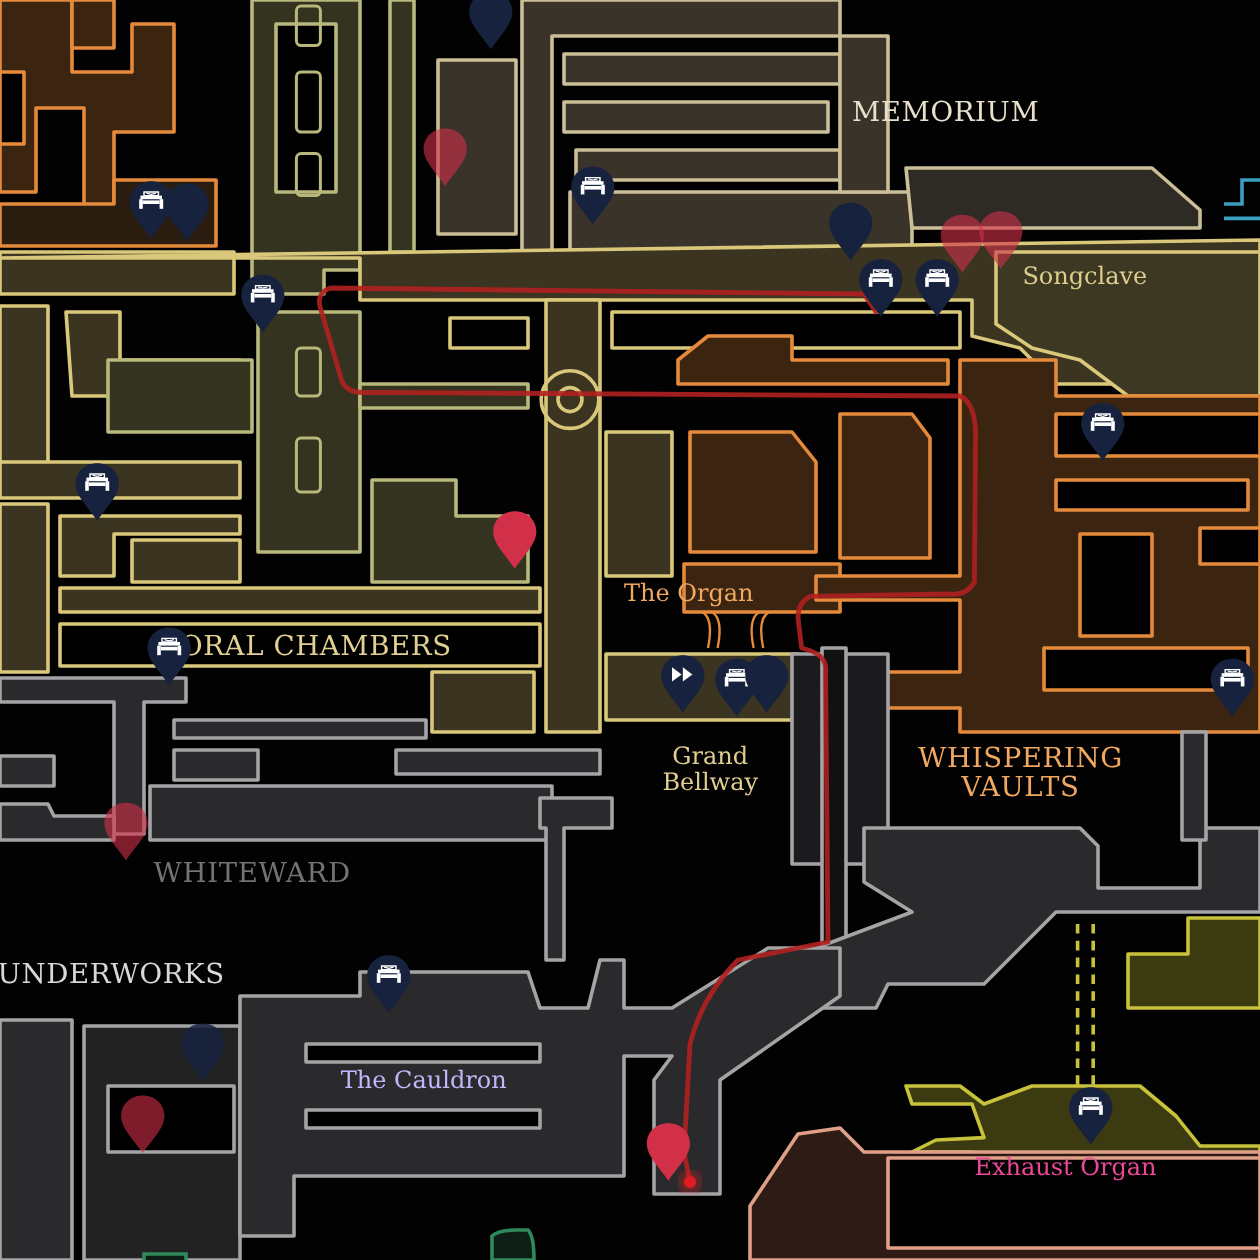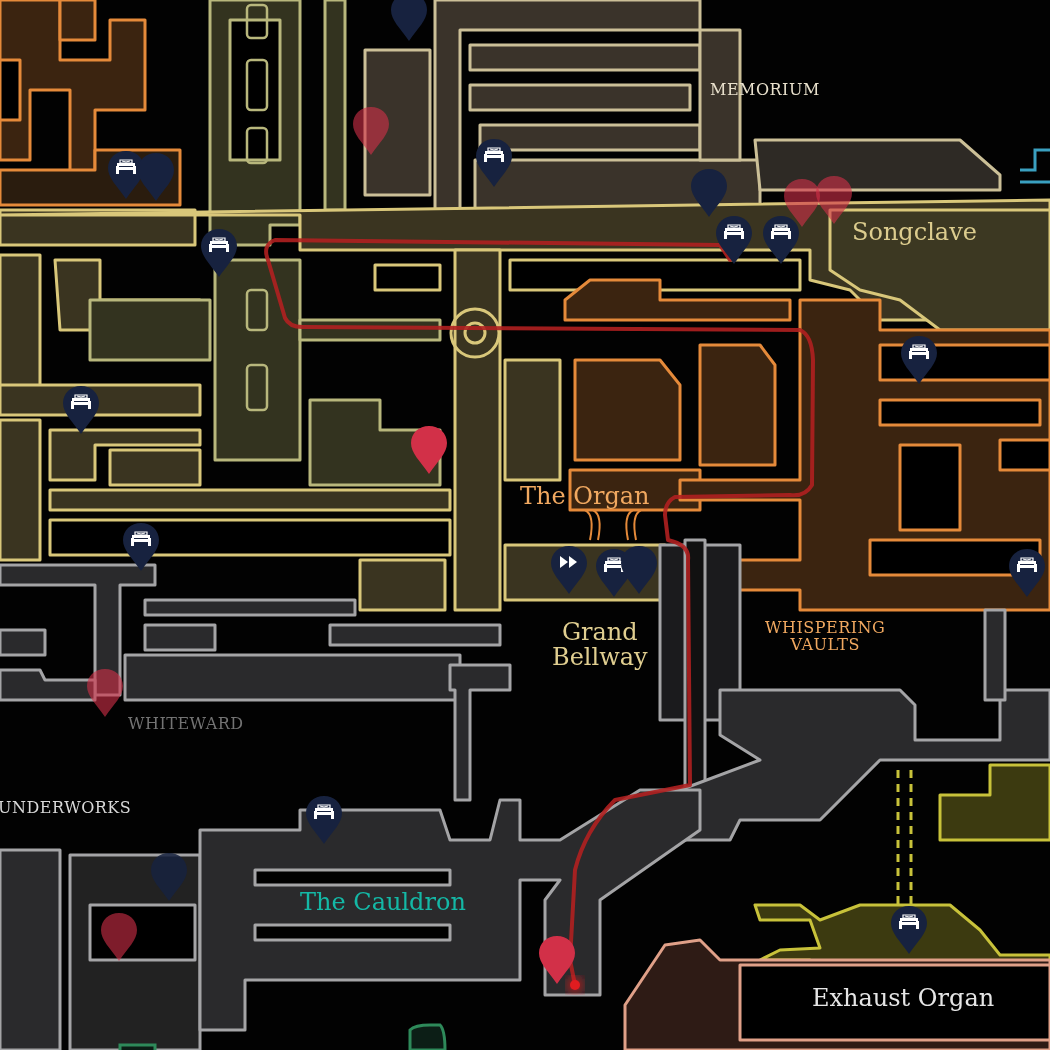--- a/index.html
+++ b/index.html
@@ -1,20 +1,20 @@
 <!DOCTYPE html>
 <html><head>
 <meta charset="utf-8">
 <style>
   html, body { margin: 0; padding: 0; background: #000; }
   #map-root { position: relative; width: 1050px; height: 1050px; overflow: hidden; background: #020202; }
   svg#map-svg { position: absolute; left: 0; top: 0; width: 1050px; height: 1050px; }
   .area-label { position: absolute; font-family: "DejaVu Serif", "Liberation Serif", serif; white-space: nowrap; pointer-events: auto; line-height: 1.05; text-align: center; }
-  .caps { font-size: 16px; letter-spacing: 0.5px; font-variant: small-caps; text-transform: uppercase; }
-  .title { font-size: 24px; }
+  .caps { font-size: 23px; letter-spacing: 0.5px; font-variant: small-caps; text-transform: uppercase; }
+  .title { font-size: 20px; }
   .pin { position: absolute; width: 38px; height: 50px; cursor: pointer; }
   .pin svg { width: 100%; height: 100%; display: block; }
 </style>
 </head>
 <body>
 
 <div id="map-root">
   <svg id="map-svg" viewBox="0 0 1050 1050" xmlns="http://www.w3.org/2000/svg">
     <defs>
       <filter id="glow" x="-20%" y="-20%" width="140%" height="140%">
@@ -151,33 +151,34 @@
 
     <g fill="none" stroke="#b02020" stroke-width="4" stroke-linejoin="round" stroke-linecap="round" opacity="0.9">
       <path d="M730,260 L720,245 L275,240 Q262,245 268,260 L285,318 Q290,328 305,327 L800,330 Q812,335 813,360 L812,485 Q805,497 790,495 L675,497 Q665,502 665,515 L668,540 Q690,545 688,560 L690,785 L615,800 Q585,830 575,870 L570,960 L575,985"></path>
     </g>
     <circle cx="575" cy="985" r="7" fill="#e01c20" filter="url(#glow)"></circle>
     <circle cx="575" cy="985" r="5" fill="#e01c20"></circle>
   </svg>
 
   <div class="area-label caps" style="left:710px; top:82px; color:#e8e0cc;">MEMORIUM</div>
   <div class="area-label title" style="left:852px; top:220px; color:#dccc8e;">Songclave</div>
+  <div class="area-label caps" style="left:150px; top:527px; color:#e2d092;">ORAL CHAMBERS</div>
   <div class="area-label title" style="left:520px; top:484px; color:#f0a860;">The Organ</div>
   <div class="area-label title" style="left:552px; top:620px; color:#e0ce90;">
     <div>Grand</div>
     <div>Bellway</div>
   </div>
   <div class="area-label caps" style="left:765px; top:620px; color:#f0a860;">
     <div>WHISPERING</div>
     <div>VAULTS</div>
   </div>
   <div class="area-label caps" style="left:128px; top:716px; color:#737373;">WHITEWARD</div>
   <div class="area-label caps" style="left:-2px; top:800px; color:#d8d8d8;">UNDERWORKS</div>
-  <div class="area-label title" style="left:300px; top:890px; color:#14b8a6;text-align:right;">The Cauldron</div>
-  <div class="area-label title" style="left:812px; top:986px; color:#e5e5e5;">Exhaust Organ</div>
+  <div class="area-label title" style="left:284px; top:890px; color:#c4b5fd;text-align:right;">The Cauldron</div>
+  <div class="area-label title" style="left:812px; top:962px; color:#ec4899;">Exhaust Organ</div>
 
   <div id="pins-layer">
       <div class="pin" style="left: 107px; top: 150px; opacity: 1;">
         <svg viewBox="0 0 38 50">
           <path d="M19,1 C9,1 1,8 1,18 C1,28 10,36 19,49 C28,36 37,28 37,18 C37,8 29,1 19,1 Z" fill="#17223f"></path>
           <g fill="#fff">
             <rect x="10" y="13" width="18" height="3"></rect>
             <rect x="9" y="16" width="3" height="8"></rect>
             <rect x="26" y="16" width="3" height="8"></rect>
             <rect x="12" y="17" width="14" height="3"></rect>

